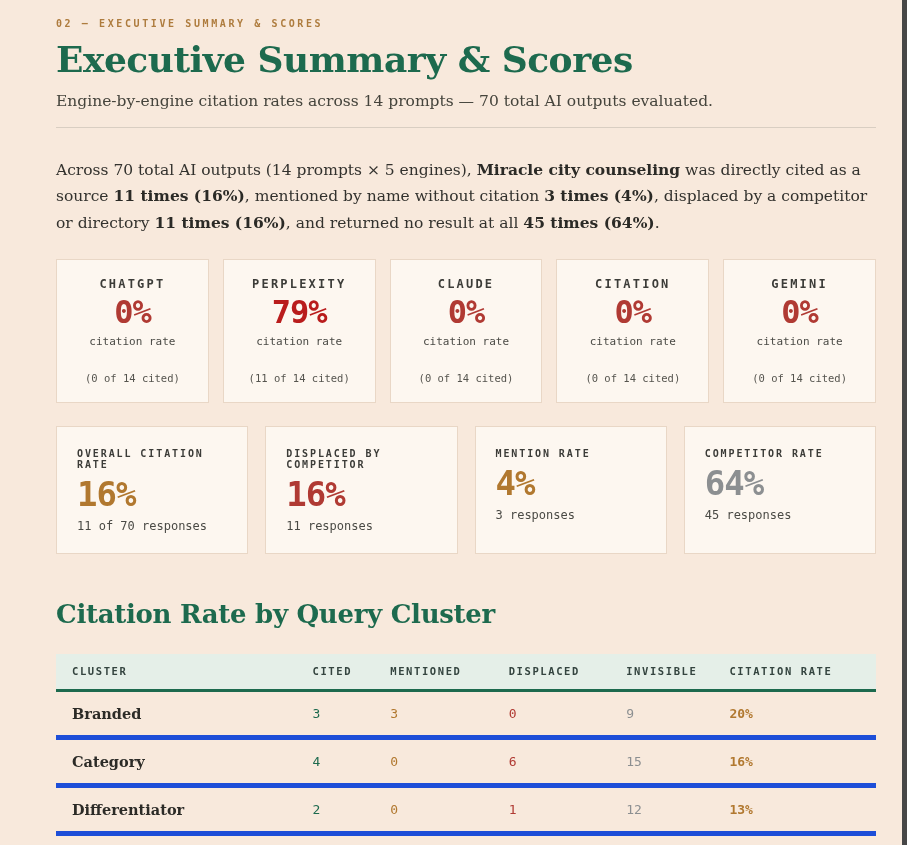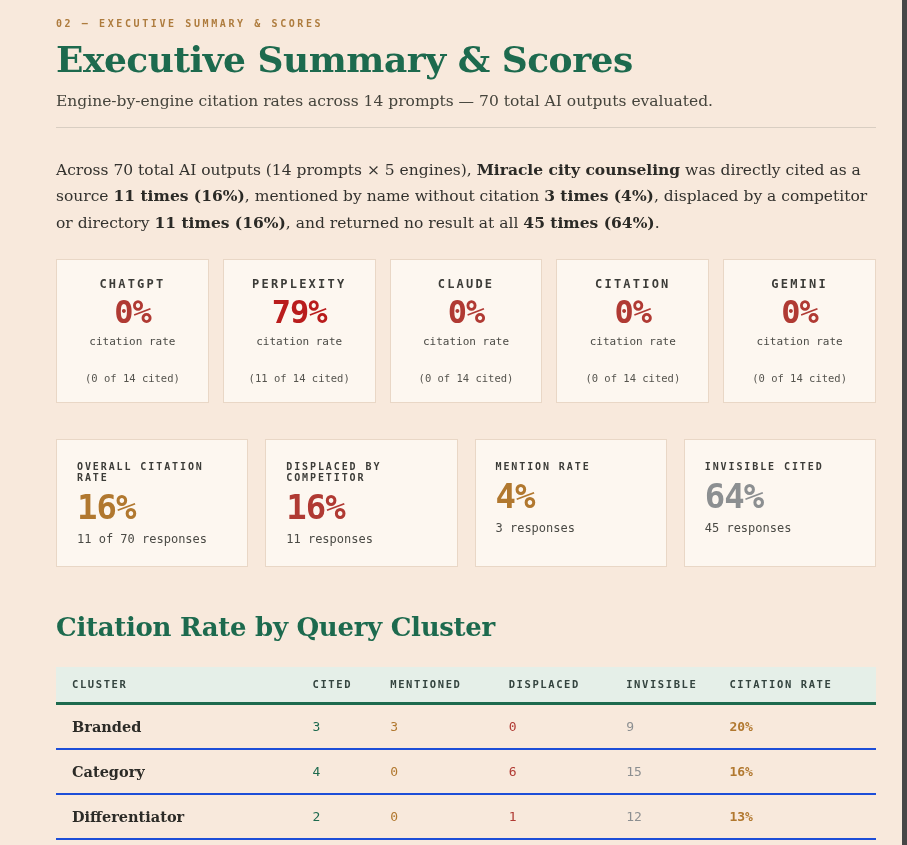--- a/index.html
+++ b/index.html
@@ -74,21 +74,21 @@
     color: #4a4a45;
     margin-top: 6px;
   }
   .engine-sub {
     font-family: "DejaVu Sans Mono", monospace;
     font-size: 10.5px;
     color: #55544e;
     margin-top: 24px;
   }
 
-  .metric-row { gap: 17px; margin-top: 36px; }
+  .metric-row { gap: 17px; margin-top: 23px; }
   .metric-card {
     flex: 1;
     padding: 21px 20px 20px;
     text-align: left;
   }
   .metric-label {
     font-family: "DejaVu Sans Mono", monospace;
     font-size: 10px; font-weight: 700;
     letter-spacing: 1.9px;
     color: #3c3c38;
@@ -124,21 +124,21 @@
     font-family: "DejaVu Sans Mono", monospace;
     font-size: 10.5px; font-weight: 700;
     letter-spacing: 1.6px;
     color: #34443f;
     text-align: left;
     padding: 11px 16px 12px;
     border-bottom: 3px solid var(--green);
   }
   .cluster-table td {
     padding: 13px 16px;
-    border-bottom: 2px solid #1d4ed8;
+    border-bottom: 5px solid #1d4ed8;
     font-family: "DejaVu Sans Mono", monospace;
     font-size: 13px;
   }
   .cluster-table tr:last-child td { border-bottom: none; }
   td.cell-cluster {
     font-family: "DejaVu Serif", serif;
     font-size: 14.5px; font-weight: 700;
     color: #2c2b27;
   }
   td.cell-cited     { color: var(--green); }
@@ -212,21 +212,21 @@
       <div class="metric-label">DISPLACED BY COMPETITOR</div>
       <div class="metric-value" style="color: rgb(176, 58, 51);">16%</div>
       <div class="metric-sub">11 responses</div>
     </div>
     <div class="card metric-card">
       <div class="metric-label">MENTION RATE</div>
       <div class="metric-value" style="color: rgb(177, 120, 47);">4%</div>
       <div class="metric-sub">3 responses</div>
     </div>
     <div class="card metric-card">
-      <div class="metric-label">INVISIBLE CITED</div>
+      <div class="metric-label">COMPETITOR RATE</div>
       <div class="metric-value" style="color: rgb(140, 143, 145);">64%</div>
       <div class="metric-sub">45 responses</div>
     </div>
   </div>
 
   <h2 class="section-title">Citation Rate by Query Cluster</h2>
 
   <table class="cluster-table">
     <colgroup>
       <col style="width:244px">

